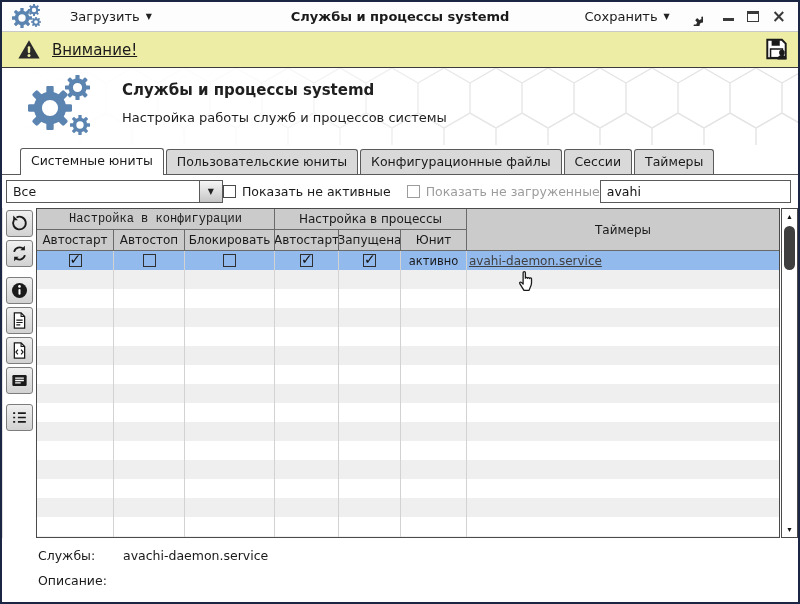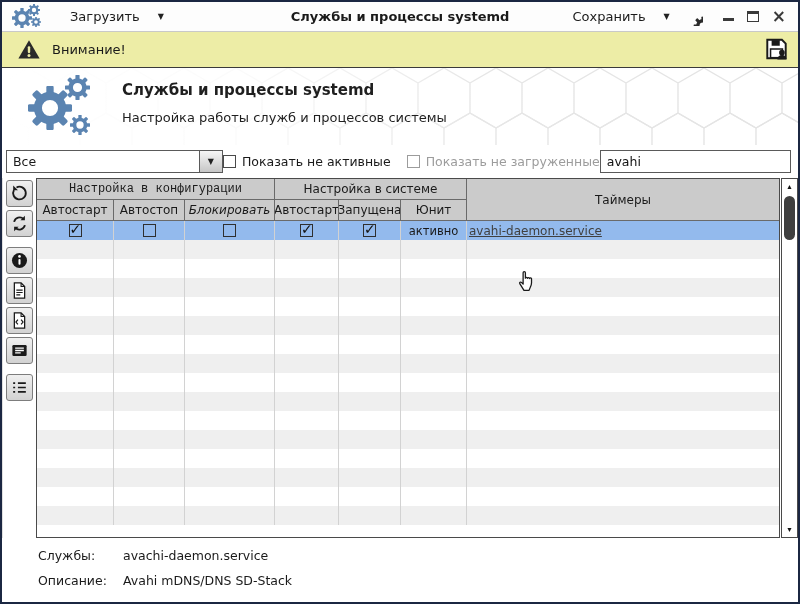--- a/index.html
+++ b/index.html
@@ -8,36 +8,36 @@
     width:800px; height:604px; background:#fff; position:relative;
     border:2px solid #1b2742; overflow:hidden;
     font-family:"DejaVu Sans", sans-serif; color:#1a1a1a;
     display:flex; flex-direction:column;
   }
   
   .titlebar { flex:0 0 30px; background:#fdfdfd; border-bottom:1px solid #c9c9c9;
     display:flex; align-items:center; position:relative; z-index:3; }
   .app-logo { position:relative; width:36px; height:26px; margin-left:10px; color:#5b84b1; flex:0 0 auto; }
   .app-logo svg { position:absolute; }
-  .menu-btn { display:flex; align-items:center; gap:18px; font-size:13px; cursor:default; }
+  .menu-btn { display:flex; align-items:center; gap:6px; font-size:13px; cursor:default; }
   .menu-load { margin-left:22px; }
   .caret { font-size:8px; color:#222; }
   .titlebar-title { position:absolute; left:0; right:0; text-align:center;
     font-size:13px; font-weight:700; pointer-events:none; }
   .tb-right { margin-left:auto; display:flex; align-items:center; gap:14px; margin-right:12px; z-index:2; }
   .tb-gear { width:19px; height:19px; color:#2b2b2b; }
   .win-controls { display:flex; align-items:center; gap:13px; margin-left:6px; }
   .min-bar { width:11px; height:3px; background:#3a3a3a; margin-top:6px; }
   .max-box { width:12px; height:11px; border:1px solid #3a3a3a; border-top-width:3px; background:#fff; }
   .close-x { font-size:17px; line-height:11px; color:#3a3a3a; font-weight:600; }
   
   .warning-bar { flex:0 0 36px; background:#ededa6; border-bottom:1px solid #3a3a3a;
     display:flex; align-items:center; padding:0 8px 0 14px; }
   .warn-icon { width:26px; height:24px; }
-  .warning-label { margin-left:10px; font-size:13px; }
+  .warning-label { margin-left:10px; font-size:15px;text-decoration:underline; }
   .floppy-btn { margin-left:auto; width:28px; height:27px; background:none; border:none; padding:0; }
   
   .hero { flex:0 0 77px; position:relative; background:#fff; overflow:hidden; }
   .hexbg { position:absolute; inset:0; width:100%; height:100%; }
   .hero-logo { position:absolute; left:26px; top:7px; width:84px; height:64px; color:#5b84b1; }
   .hero-logo svg { position:absolute; }
   .hero-text { position:absolute; left:120px; top:13px; }
   .hero-title { font-size:15px; font-weight:700; color:#1f1f1f; }
   .hero-sub { font-size:13px; color:#1f1f1f; margin-top:11px; }
   
@@ -203,20 +203,27 @@
       <svg style="left:42px;top:40px" width="20" height="20">
           <use href="#gear"></use>
         </svg>
     </div>
     <div class="hero-text">
       <div class="hero-title">Службы и процессы systemd</div>
       <div class="hero-sub">Настройка работы служб и процессов системы</div>
     </div>
   </div>
 
+  <div class="tabbar" id="tabbar">
+      <div class="tab active">Системные юниты</div>
+      <div class="tab">Пользовательские юниты</div>
+      <div class="tab">Конфигурационные файлы</div>
+      <div class="tab">Сессии</div>
+      <div class="tab">Таймеры</div>
+    </div>
 
   <div class="filter-row">
     <div class="select">
       <span class="value">Все</span>
       <span class="arrow-btn">▼</span>
     </div>
     <div class="cb-group">
       <span class="cb"></span>
       <span>Показать не активные</span>
     </div>
@@ -274,25 +281,25 @@
         <div class="tool-sep"></div>
         <button class="tool-btn">
           <svg viewBox="0 0 24 24">
             <path d="M4 6.5h2.5M10 6.5h10M4 12h2.5M10 12h10M4 17.5h2.5M10 17.5h10" stroke="#1a1a1a" stroke-width="2"></path>
           </svg>
         </button>
       </div>
     <div class="table-wrap">
       <div class="grid-head" id="gridhead">
           <div class="gh" style="grid-column: 1 / 4; font-family: Liberation Mono, monospace;">Настройка в конфигурации</div>
-          <div class="gh" style="grid-column: 4 / 7;">Настройка в системе</div>
+          <div class="gh" style="grid-column: 4 / 7;">Настройка в процессы</div>
           <div class="gh last" style="grid-area: 1 / 7 / 3;">Таймеры</div>
           <div class="gh" style="grid-area: 2 / 1;">Автостарт</div>
           <div class="gh" style="grid-area: 2 / 2;">Автостоп</div>
-          <div class="gh" style="grid-area: 2 / 3; font-style: italic;">Блокировать</div>
+          <div class="gh" style="grid-area: 2 / 3;">Блокировать</div>
           <div class="gh" style="grid-area: 2 / 4;">Автостарт</div>
           <div class="gh" style="grid-area: 2 / 5;">Запущена</div>
           <div class="gh" style="grid-area: 2 / 6;">Юнит</div>
         </div>
       <div class="grid-body" id="gridbody">
           <div class="row sel">
             <div class="cell">
               <span class="cbx checked"></span>
             </div>
             <div class="cell">
@@ -458,21 +465,20 @@
     </div>
   </div>
 
   <div class="statusbar">
     <div class="status-row">
       <span class="status-label">Службы:</span>
       <span>avachi-daemon.service</span>
     </div>
     <div class="status-row">
       <span class="status-label">Описание:</span>
-      <span>Avahi mDNS/DNS SD-Stack</span>
     </div>
   </div>
 
   <svg class="hand-cursor" viewBox="0 0 24 26">
     <path d="M9.2 24.5 5.3 18.2c-.6-.9.7-1.9 1.5-1.1l1.6 1.6V8.2c0-1.5 2.1-1.5 2.1 0v5c0-1 2-1 2 .1 0-.9 1.9-.9 1.9.2 0-.8 1.8-.8 1.8.3v3.6c0 1.8-.5 3.1-1.2 4.3l-1.1 2.8z" fill="#fff" stroke="#1a1a1a" stroke-width="1.2" stroke-linejoin="round"></path>
   </svg>
 
 </div>
 
 </body></html>

